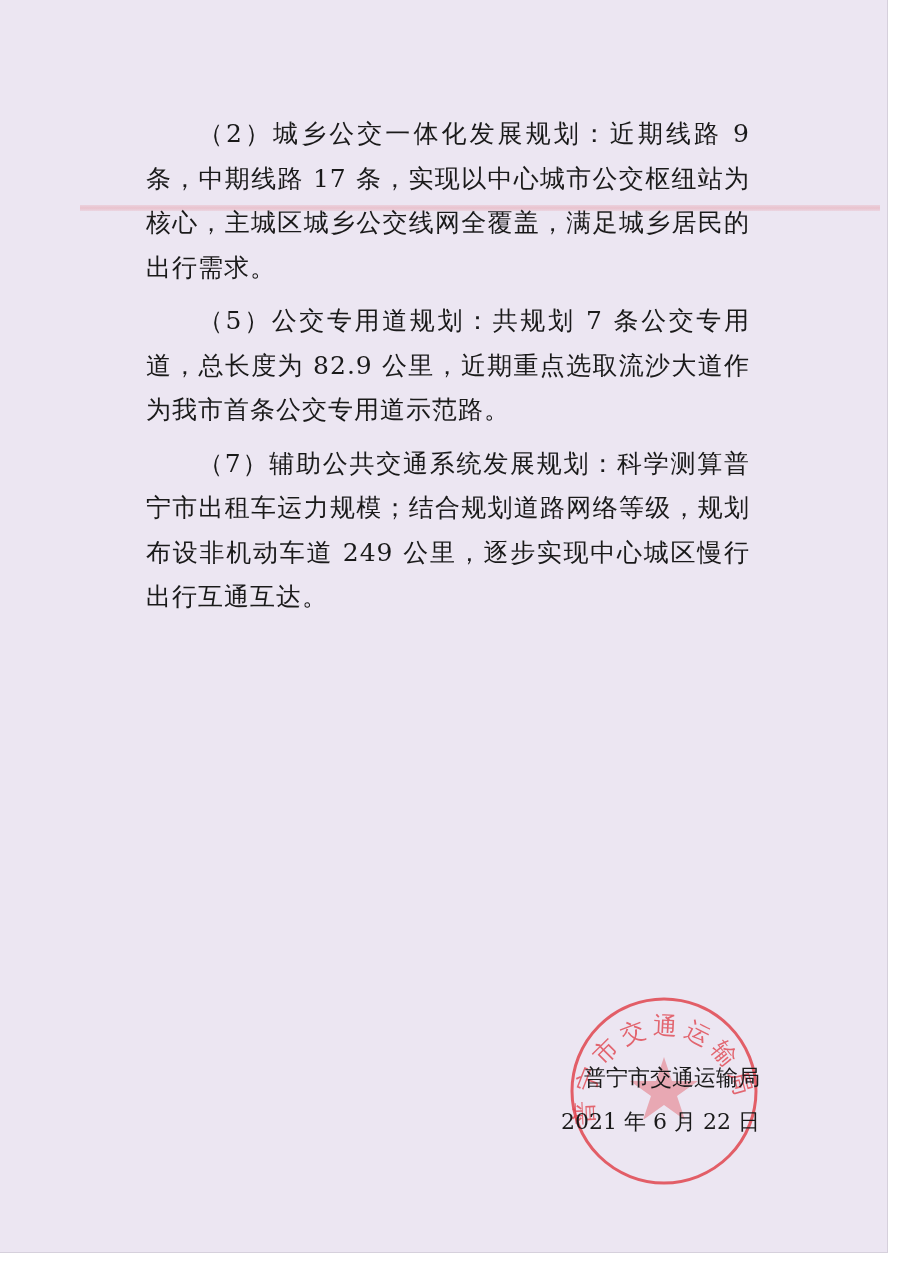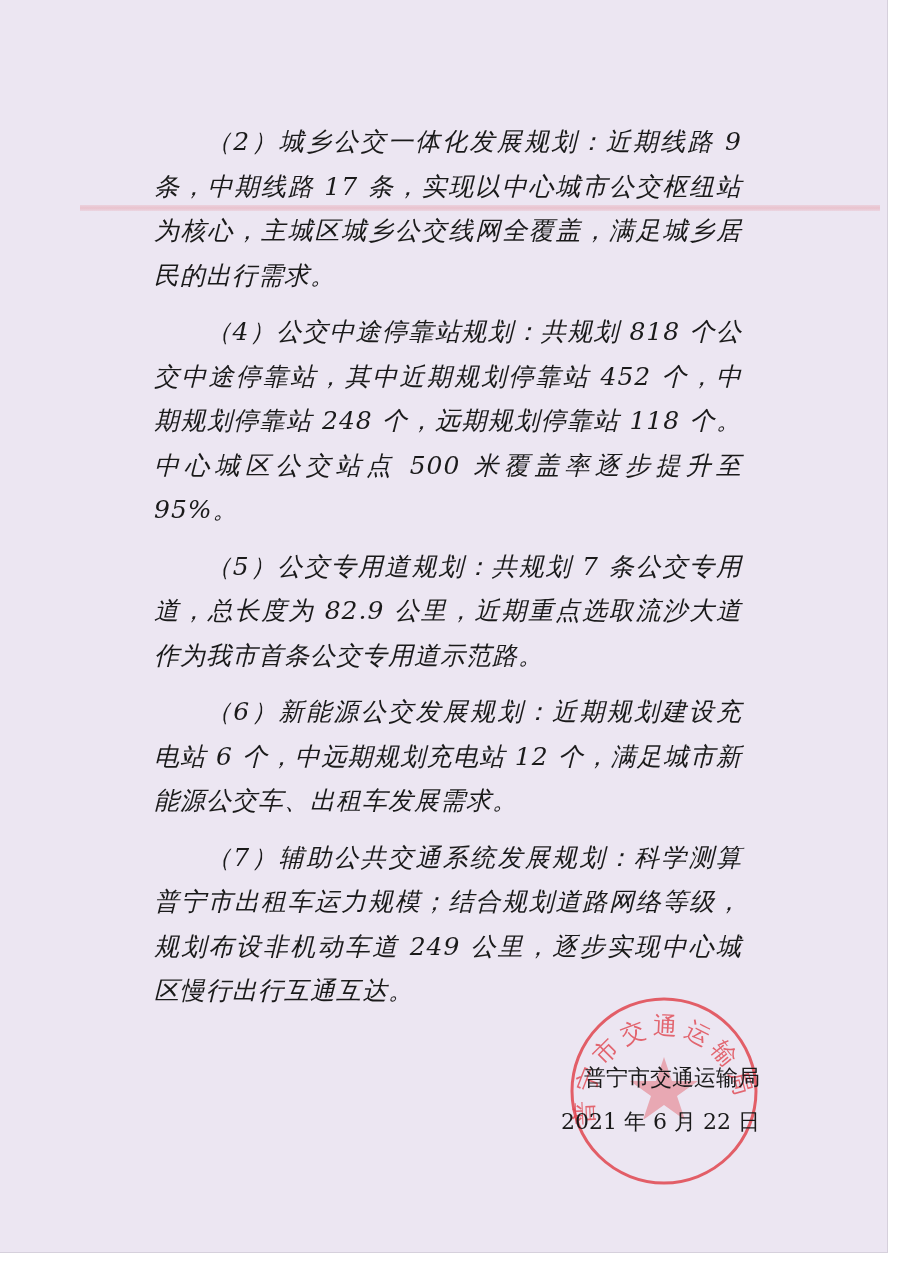--- a/index.html
+++ b/index.html
@@ -3,38 +3,36 @@
 <meta charset="utf-8">
 <style>
   html, body { margin:0; padding:0; }
   body { width:900px; height:1264px; background:#ffffff; position:relative; overflow:hidden;
          font-family:"DejaVu Serif","Liberation Serif",serif; }
   .page { position:absolute; left:0; top:0; width:887px; height:1252px;
           background:#ece6f2; border-right:1px solid #d6d0dc; border-bottom:1px solid #d6d0dc; overflow:hidden; }
   .bleed-band { position:absolute; left:80px; top:205px; width:800px; height:6px;
                 background:linear-gradient(to bottom, rgba(230,150,160,0.25), rgba(230,150,160,0.45), rgba(230,150,160,0.2)); }
   .content { position:absolute; left:142px; top:108px; width:612px; color:#1a1a1a; font-size:25px; }
-  .para { margin:12px; line-height:44.5px; text-align:justify; text-justify:inter-character; letter-spacing:1px;font-style:italic; }
+  .para { margin:4px; line-height:44.5px; text-align:justify; text-justify:inter-character; letter-spacing:1px; }
   .para + .para { margin-top:9px; }
   .indent { text-indent:52px; }
   .signature { position:absolute; left:560px; top:1056px; width:200px; text-align:right; color:#1a1a1a; font-size:22px; }
   .signature div { line-height:44px; }
   .stamp { position:absolute; left:568px; top:995px; width:192px; height:192px; }
 </style>
 </head>
 <body>
 
 <div class="page">
   <div class="bleed-band"></div>
 
   <div class="content">
     <p class="para indent">（2）城乡公交一体化发展规划：近期线路 9 条，中期线路 17 条，实现以中心城市公交枢纽站为核心，主城区城乡公交线网全覆盖，满足城乡居民的出行需求。</p>
-    <p class="para indent">（4）公交中途停靠站规划：共规划 818 个公交中途停靠站，其中近期规划停靠站 452 个，中期规划停靠站 248 个，远期规划停靠站 118 个。中心城区公交站点 500 米覆盖率逐步提升至 95%。</p>
     <p class="para indent">（5）公交专用道规划：共规划 7 条公交专用道，总长度为 82.9 公里，近期重点选取流沙大道作为我市首条公交专用道示范路。</p>
-    <p class="para indent">（6）新能源公交发展规划：近期规划建设充电站 6 个，中远期规划充电站 12 个，满足城市新能源公交车、出租车发展需求。</p>
     <p class="para indent">（7）辅助公共交通系统发展规划：科学测算普宁市出租车运力规模；结合规划道路网络等级，规划布设非机动车道 249 公里，逐步实现中心城区慢行出行互通互达。</p>
   </div>
 
   <svg class="stamp" viewBox="0 0 192 192">
     <circle cx="96" cy="96" r="92" fill="none" stroke="#e0454f" stroke-width="3" opacity="0.85"></circle>
     <defs>
       <path id="seal-arc" d="M 30 140 A 72 72 0 1 1 162 140"></path>
     </defs>
     <text font-size="24" fill="#e0454f" opacity="0.8" font-family="DejaVu Sans, sans-serif" letter-spacing="6">
       <textPath href="#seal-arc" startOffset="4%">普宁市交通运输局</textPath>

